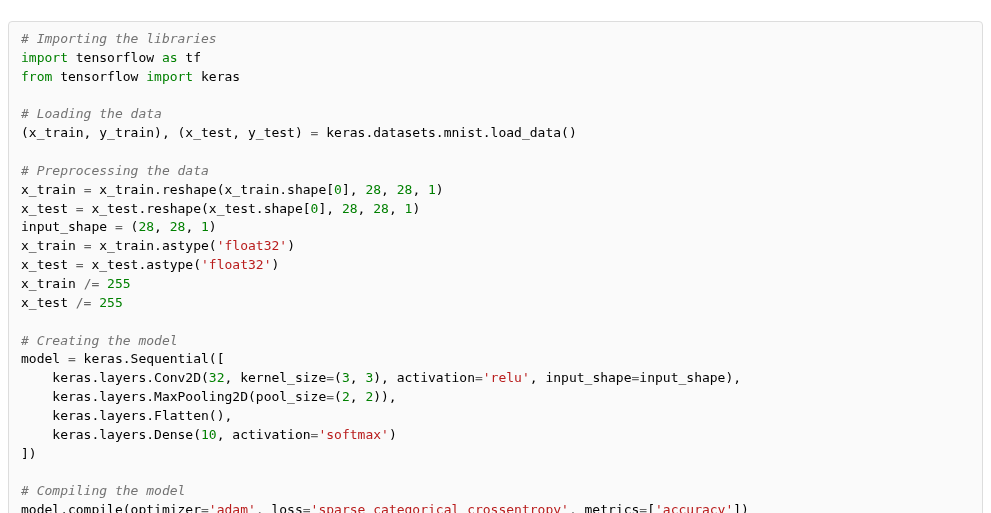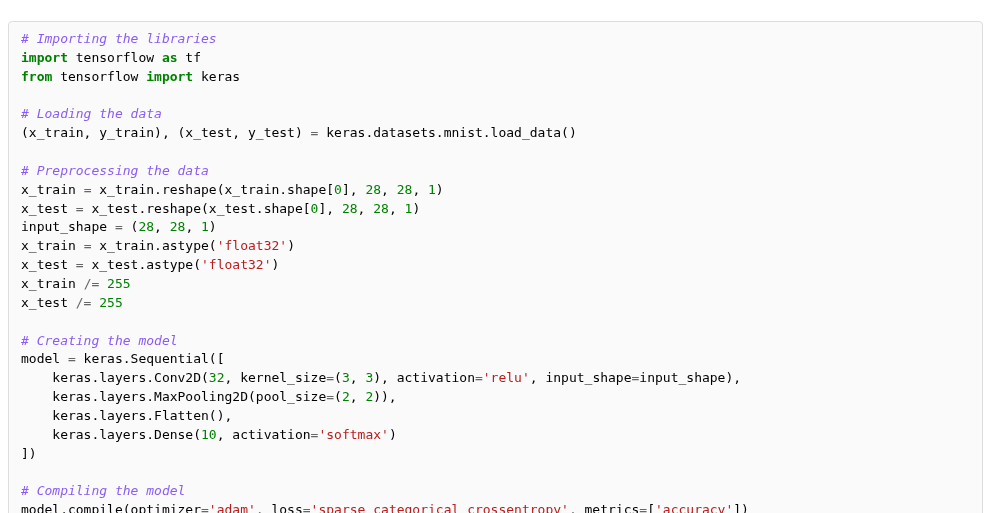--- a/index.html
+++ b/index.html
@@ -12,22 +12,22 @@
     border: 1px solid #ddd;
     border-radius: 4px;
     padding: 8px 12px;
     background: #fafafa;
     font-size: 13px;
     line-height: 1.45;
     white-space: pre;
     overflow-x: auto;
     color: #000;
   }
-  .c  { color: #8b5cf6; font-style: italic; } 
-  .kw { color: #008000; font-weight: bold; }  
+  .c  { color: #737373; font-style: italic; } 
+  .kw { color: #008000; font-weight: normal; }  
   .op { color: #666666; }                     
   .nm { color: #008000; }                     
   .s  { color: #b91c1c; }                     
 </style>
 </head>
 <body>
 
 <pre class="code-block" id="code"><div><span class="c"># Importing the libraries</span></div><div><span class="kw">import</span><span> tensorflow </span><span class="kw">as</span><span> tf</span></div><div><span class="kw">from</span><span> tensorflow </span><span class="kw">import</span><span> keras</span></div><div>&nbsp;</div><div><span class="c"># Loading the data</span></div><div><span>(x_train, y_train), (x_test, y_test) </span><span class="op">=</span><span> keras.datasets.mnist.load_data()</span></div><div>&nbsp;</div><div><span class="c"># Preprocessing the data</span></div><div><span>x_train </span><span class="op">=</span><span> x_train.reshape(x_train.shape[</span><span class="nm">0</span><span>], </span><span class="nm">28</span><span>, </span><span class="nm">28</span><span>, </span><span class="nm">1</span><span>)</span></div><div><span>x_test </span><span class="op">=</span><span> x_test.reshape(x_test.shape[</span><span class="nm">0</span><span>], </span><span class="nm">28</span><span>, </span><span class="nm">28</span><span>, </span><span class="nm">1</span><span>)</span></div><div><span>input_shape </span><span class="op">=</span><span> (</span><span class="nm">28</span><span>, </span><span class="nm">28</span><span>, </span><span class="nm">1</span><span>)</span></div><div><span>x_train </span><span class="op">=</span><span> x_train.astype(</span><span class="s">'float32'</span><span>)</span></div><div><span>x_test </span><span class="op">=</span><span> x_test.astype(</span><span class="s">'float32'</span><span>)</span></div><div><span>x_train </span><span class="op">/=</span><span> </span><span class="nm">255</span></div><div><span>x_test </span><span class="op">/=</span><span> </span><span class="nm">255</span></div><div>&nbsp;</div><div><span class="c"># Creating the model</span></div><div><span>model </span><span class="op">=</span><span> keras.Sequential([</span></div><div><span>    keras.layers.Conv2D(</span><span class="nm">32</span><span>, kernel_size</span><span class="op">=</span><span>(</span><span class="nm">3</span><span>, </span><span class="nm">3</span><span>)</span><span>, activation</span><span class="op">=</span><span class="s">'relu'</span><span>, input_shape</span><span class="op">=</span><span>input_shape),</span></div><div><span>    keras.layers.MaxPooling2D(pool_size</span><span class="op">=</span><span>(</span><span class="nm">2</span><span>, </span><span class="nm">2</span><span>)),</span></div><div><span>    keras.layers.Flatten(),</span></div><div><span>    keras.layers.Dense(</span><span class="nm">10</span><span>, activation</span><span class="op">=</span><span class="s">'softmax'</span><span>)</span></div><div><span>])</span></div><div>&nbsp;</div><div><span class="c"># Compiling the model</span></div><div><span>model.compile(optimizer</span><span class="op">=</span><span class="s">'adam'</span><span>, loss</span><span class="op">=</span><span class="s">'sparse_categorical_crossentropy'</span><span>, metrics</span><span class="op">=</span><span>[</span><span class="s">'accuracy'</span><span>])</span></div></pre>
 
 </body></html>

